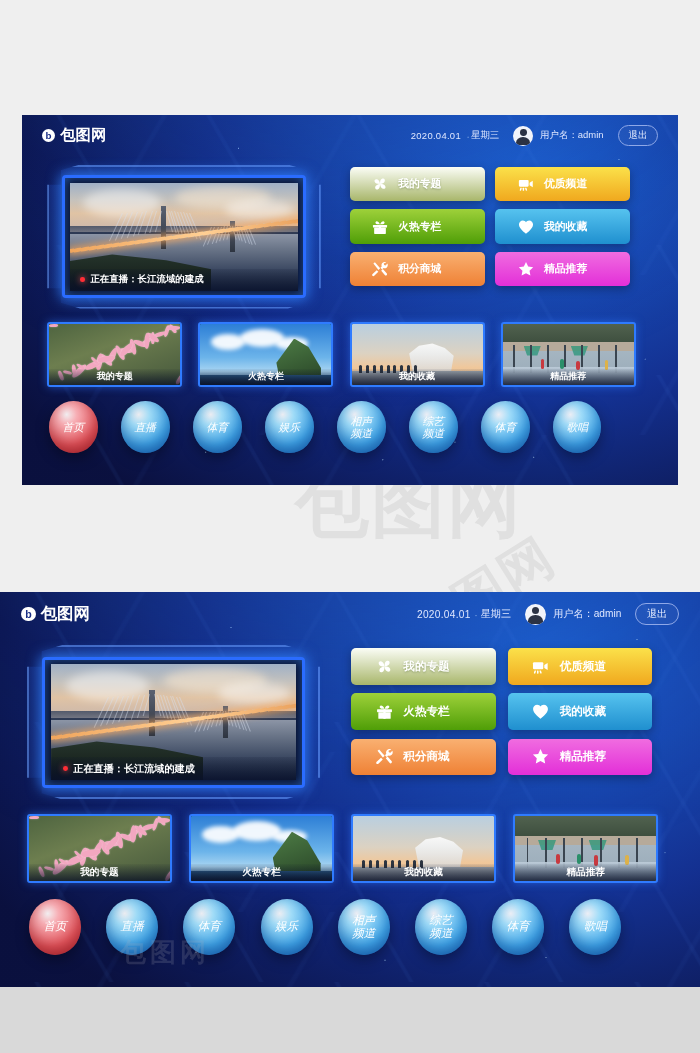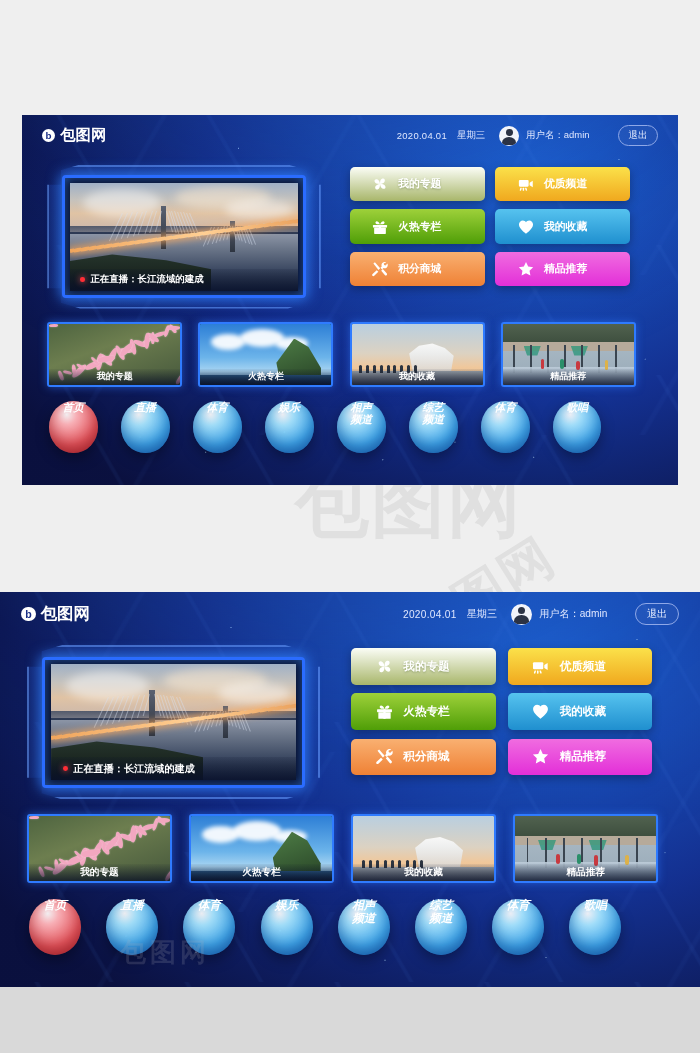--- a/index.html
+++ b/index.html
@@ -96,21 +96,21 @@
   .hdr-right .week { margin-left:10px; }
   .avatar {
     border-radius:50%; background:#f2f4fa; display:flex; align-items:center; justify-content:center;
     margin:0 7px 0 14px; position:relative; overflow:hidden;
   }
   .avatar .head { position:absolute; border-radius:50%; background:#2b3244; }
   .avatar .body { position:absolute; border-radius:50% 50% 0 0 / 70% 70% 0 0; background:#2b3244; }
   .uname { white-space:nowrap; }
   .logout {
     border:1px solid #8fa8e8; border-radius:12px; color:#e8eeff;
-    background:rgba(255,255,255,.04); text-align:center; margin-left:28px; white-space:nowrap;
+    background:rgba(255,255,255,.04); text-align:center; margin-left:14px; white-space:nowrap;
   }
 
   
   .videoWrap { position:absolute; }
   .frame-outer {
     position:absolute; inset:0;
     border:2px solid rgba(110,160,255,.55);
     clip-path: polygon(0 14%, 5% 14%, 5% 4%, 12% 0, 88% 0, 95% 4%, 95% 14%, 100% 14%,
                        100% 86%, 95% 86%, 95% 96%, 88% 100%, 12% 100%, 5% 96%, 5% 86%, 0 86%);
     background: linear-gradient(135deg, rgba(40,90,210,.22), rgba(20,40,130,.05));
@@ -212,22 +212,22 @@
   .sc-beach .wall { position:absolute; left:0; right:0; top:30%; height:14%; background:#b6aa9a; }
   .sc-beach .net { position:absolute; top:36%; width:13%; height:16%; background:rgba(40,150,120,.75); clip-path:polygon(0 0,100% 0,80% 100%,20% 100%); }
   .sc-beach .pole { position:absolute; width:1.3%; background:#3a4550; }
   .sc-beach .fig { position:absolute; width:2.6%; height:16%; border-radius:2px; }
   .sc-beach .watr { position:absolute; left:0; right:0; bottom:0; height:30%; background:linear-gradient(180deg,rgba(190,205,218,.9),rgba(120,140,158,.95)); }
 
   
   .nav { position:absolute; display:flex; align-items:flex-end; }
   .nitem {
     position:relative; border-radius:50%;
-    display:flex; align-items:flex-start; justify-content:center; text-align:center;
-    color:#fff; font-weight:700; font-style:italic;
+    display:flex; align-items:center; justify-content:center; text-align:center;
+    color:#fff; font-weight:400; font-style:italic;
     background: radial-gradient(circle at 36% 26%, rgba(255,255,255,.92) 0%, rgba(168,230,255,.95) 22%, rgba(70,175,240,.95) 62%, rgba(28,120,205,.95) 100%);
     box-shadow: 0 5px 14px rgba(0,0,0,.35), inset 0 -6px 14px rgba(10,60,130,.5);
     line-height:1.12;
   }
   .nitem.active {
     background: radial-gradient(circle at 36% 26%, rgba(255,250,250,.95) 0%, rgba(255,180,185,.97) 20%, rgba(235,90,96,.97) 62%, rgba(196,44,54,.97) 100%);
     box-shadow: 0 5px 14px rgba(0,0,0,.35), inset 0 -6px 14px rgba(130,20,26,.5);
   }
   .nitem span { display:block; }
 

